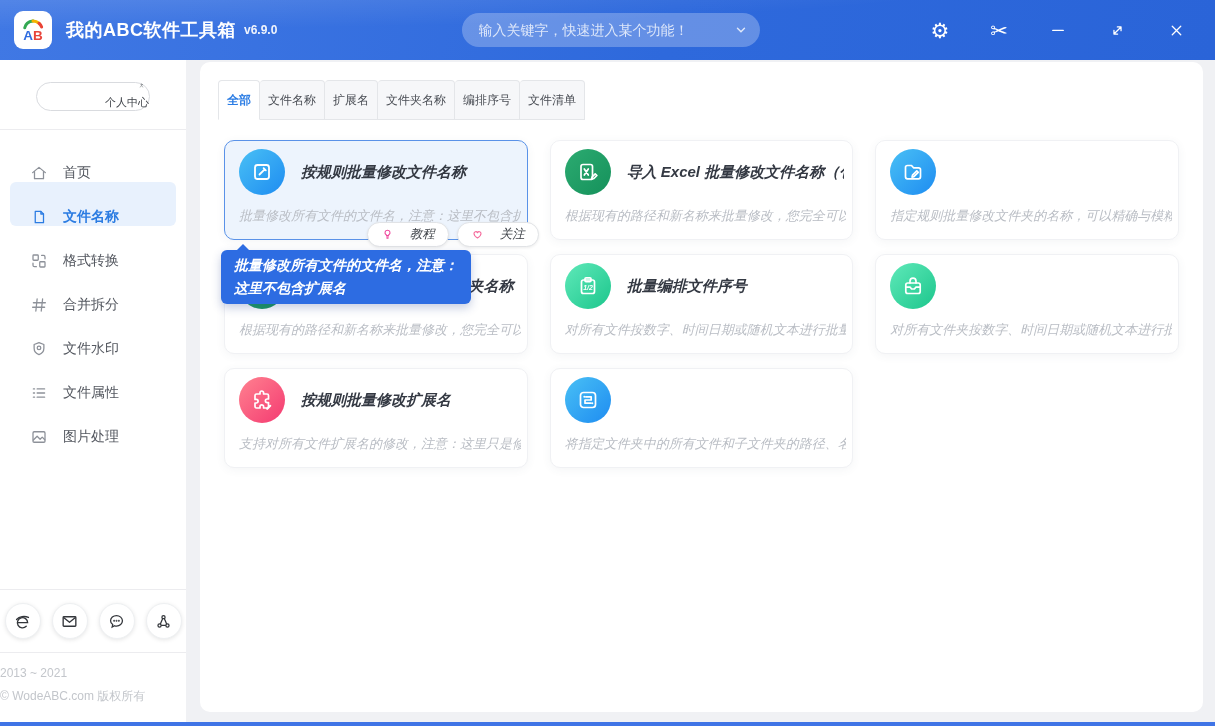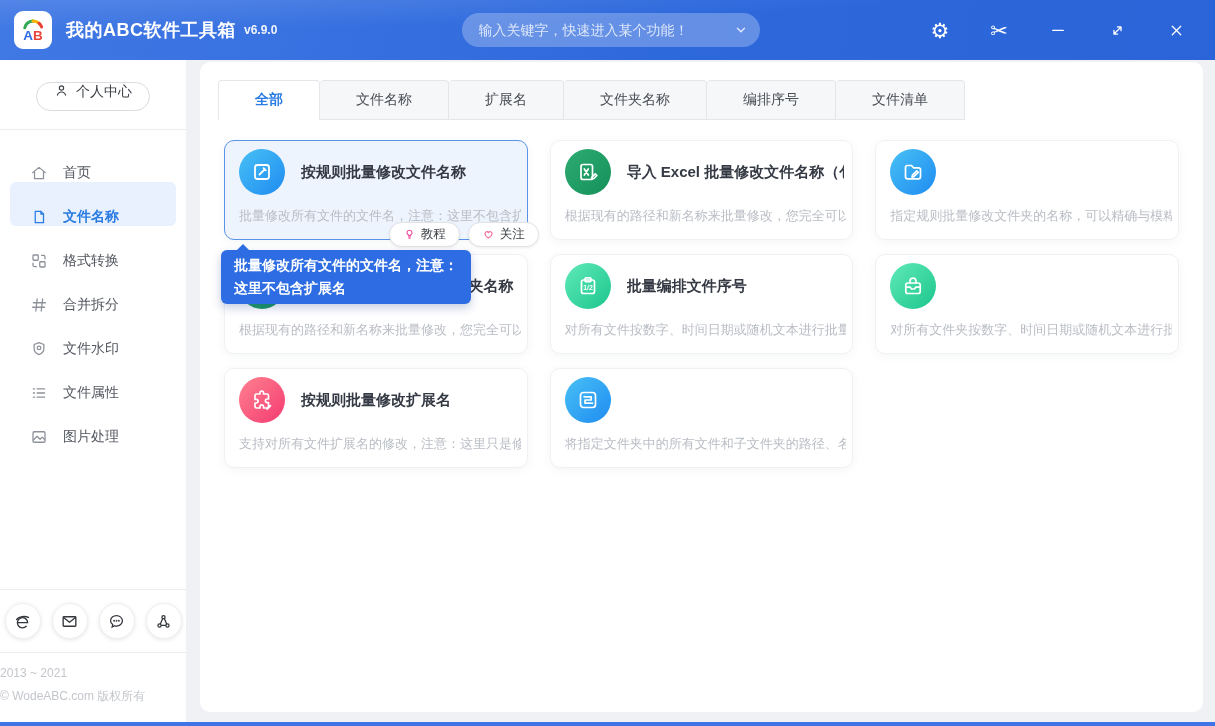--- a/index.html
+++ b/index.html
@@ -34,21 +34,21 @@
 
   
   .body { position:absolute; top:60px; left:0; right:0; bottom:4px; display:flex; }
   .sidebar { width:186px; background:#fff; position:relative; flex:none; }
   .main { flex:1; padding:2px 12px 10px 14px; }
   .panel { background:#fff; border-radius:10px; height:100%; overflow:hidden; position:relative; }
 
   
   .profile-btn {
     margin:22px auto 0; width:114px; height:29px; border:1px solid #d9dbdf; border-radius:15px;
-    display:flex; align-items:flex-start; justify-content:center; gap:7px; font-size:14px; color:#3c4046; cursor:pointer; background:#fff;
+    display:flex; align-items:flex-end; justify-content:center; gap:7px; font-size:11px; color:#3c4046; cursor:pointer; background:#fff;flex-direction:column;
   }
   .side-divider { height:1px; background:#ececef; margin-top:18px; }
   .nav { padding:8px 10px 0; }
   .nav-item {
     height:44px; display:flex; align-items:flex-end; gap:15px; padding-left:20px;
     border-radius:6px; color:#53575f; font-size:14px; cursor:pointer;
   }
   .nav-item .nav-ico { color:#8d9199; display:flex; }
   .nav-item.active { background:#e8f1fd; color:#2b7ce2; font-weight:bold; }
   .nav-item.active .nav-ico { color:#2b7ce2; }
@@ -57,41 +57,41 @@
   .social-row { display:flex; justify-content:center; gap:11px; padding:13px 0; }
   .social-btn {
     width:36px; height:36px; border-radius:50%; background:#fff; border:1px solid #eef0f2;
     box-shadow:0 1px 4px rgba(0,0,0,.10); display:flex; align-items:center; justify-content:center; color:#33363b; cursor:pointer;
   }
   .copyright { text-align:left; font-size:12px; color:#c3c6cb; line-height:1.9; padding:9px 0 14px; }
 
   
   .tabbar { display:flex; padding:18px 18px 0; }
   .tab {
-    height:40px; display:flex; align-items:center; padding:0 36px; font-size:14px; color:#494d54;
+    height:40px; display:flex; align-items:center; padding:0 8px; font-size:12px; color:#494d54;
     background:#f6f7f9; border:1px solid #e4e6e9; border-left:none; cursor:pointer; border-radius:4px 4px 0 0;
   }
   .tab:first-child { border-left:1px solid #e4e6e9; }
   .tab.active { background:#fff; color:#2a7ce4; border-bottom-color:#fff; font-weight:bold; }
 
   
-  .cards { display:grid; grid-template-columns:repeat(3,1fr); column-gap:22px; row-gap:14px; padding:20px 24px; position:relative; }
+  .cards { display:grid; grid-template-columns:repeat(3,1fr); column-gap:22px; row-gap:14px; padding:20px 24px; position:relative;font-style:italic; }
   .card { position:relative; height:100px; background:#fff; border:1px solid #f0f1f4; border-radius:10px; box-shadow:0 2px 10px rgba(70,80,100,.06); cursor:pointer; }
   .card.hovered { background:#edf4fd; border:1px solid #5a92e8; }
   .card-icon { position:absolute; left:14px; top:8px; width:46px; height:46px; border-radius:50%; display:flex; align-items:center; justify-content:center; color:#fff; }
   .ic-blue  { background:linear-gradient(135deg,#49c0f5,#1e8cf1); }
   .ic-green { background:linear-gradient(135deg,#2cab71,#15915b); }
   .ic-teal  { background:linear-gradient(135deg,#5fe9b9,#1cc68c); }
   .ic-pink  { background:linear-gradient(135deg,#ff8290,#f43a71); }
   .card-title { position:absolute; left:76px; right:8px; top:0; height:62px; display:flex; align-items:center; font-size:15px; font-weight:bold; color:#343943; white-space:nowrap; overflow:hidden; }
   .card-desc { position:absolute; left:14px; right:6px; top:66px; font-size:13px; color:#b9bdc4; white-space:nowrap; overflow:hidden; }
   .card-pills { position:absolute; right:-12px; bottom:-8px; display:flex; gap:8px; z-index:6; }
   .pill {
     height:25px; padding:0 13px; background:#fff; border:1px solid #e1e3e6; border-radius:13px;
-    display:flex; align-items:center; gap:5px; font-size:12.5px; color:#3c4046; box-shadow:0 1px 3px rgba(0,0,0,.08); cursor:pointer;
+    display:flex; align-items:center; gap:16px; font-size:12.5px; color:#3c4046; box-shadow:0 1px 3px rgba(0,0,0,.08); cursor:pointer;
   }
   .pill .p-ico { display:flex; }
 
   
   .tooltip {
     position:absolute; left:21px; top:130px; width:250px; z-index:10;
     background:#2d6ce2; color:#fff; font-size:14px; font-weight:bold; line-height:23px;
     padding:4px 13px; border-radius:6px; box-shadow:0 4px 10px rgba(30,60,140,.25);
   }
   .tooltip::before { content:""; position:absolute; top:-6px; left:15px;

